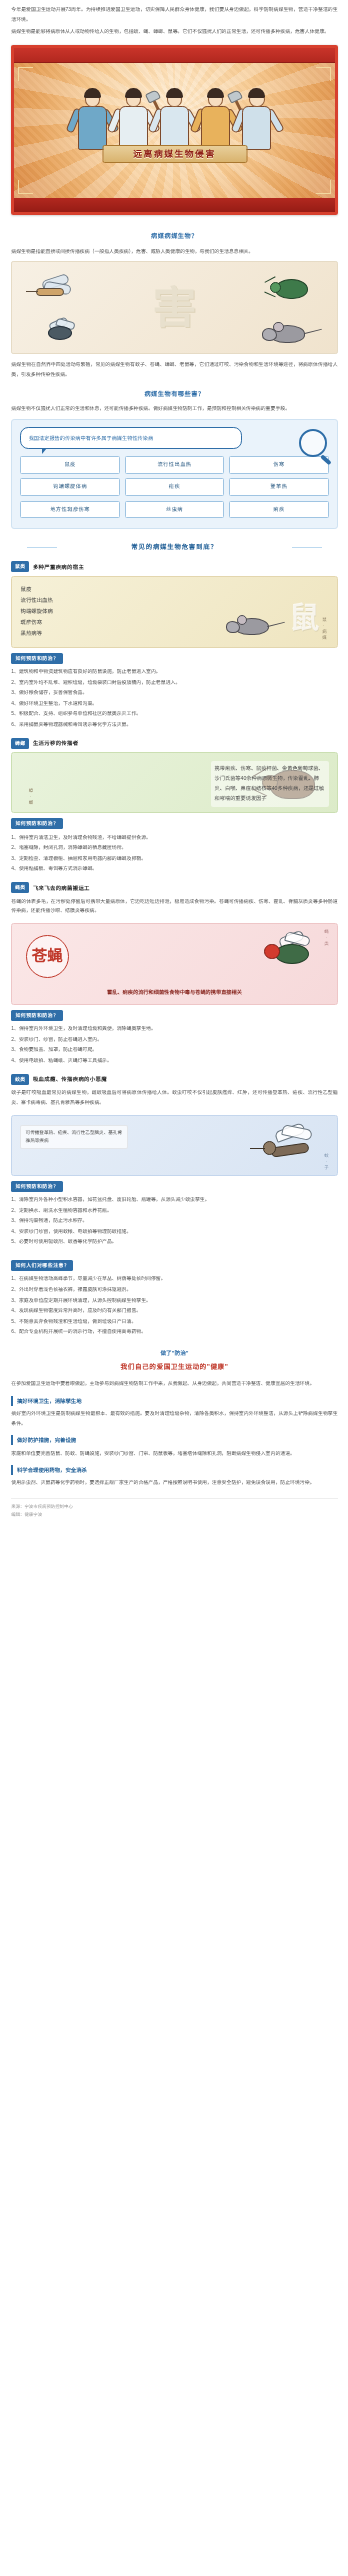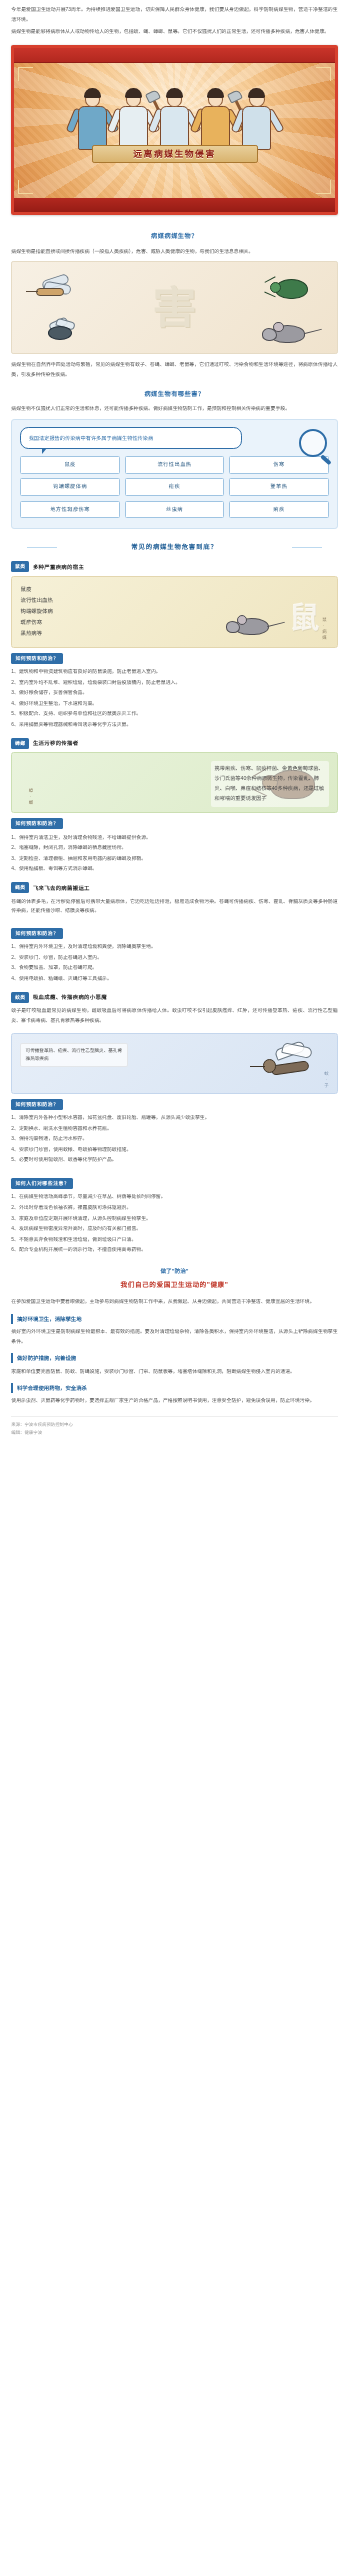--- a/index.html
+++ b/index.html
@@ -98,21 +98,21 @@
     background: #8c5a34; transform: rotate(-26deg); border-radius: 1.5px;
   }
   .fig .tool:after {
     content: ""; position: absolute; top: -5.2px; left: -3.6px;
     width: 10.3px; height: 8.2px; background: #bfc8cd; border-radius: 2.1px 5.2px 2.1px 2.1px;
     border: 0.6px solid #6d7276;
   }
 
   .hero .ribbon {
     position: absolute; left: 50%; transform: translateX(-50%);
-    bottom: 49px; width: 166px; height: 17.5px;
+    bottom: 49px; width: 145px; height: 17.5px;
     background: linear-gradient(#e8cf9b, #d9b36e);
     border: 1px solid #a9772f;
     border-radius: 2.1px;
     display: flex; align-items: center; justify-content: center;
     color: #8f2017; font-size: 8.8px; font-weight: bold; letter-spacing: 1.5px;
     text-shadow: 0 0.5px 0 #fff3d6;
   }
   .hero .main-title {
     position: absolute; left: 0; right: 0; bottom: 18.5px;
     text-align: center;
@@ -609,20 +609,31 @@
       <li>4、使用粘捕板、毒饵等方式消杀蟑螂。</li>
     </ul>
   </div>
 
   <div class="card">
     <div class="card-head">
       <span class="card-no">蝇类</span>
       <span class="card-title">飞来飞去的病菌搬运工</span>
     </div>
     <p class="body-text" style="padding:0 0 3.1px 0;">苍蝇的体表多毛，在污秽处停留后可携带大量病原体，它边吃边吐边排泄，极易造成食物污染。苍蝇可传播痢疾、伤寒、霍乱、脊髓灰质炎等多种肠道传染病，还能传播沙眼、结膜炎等疾病。</p>
+    <div class="panel flyp" style="min-height:82px;">
+      <div class="circleword">苍蝇</div>
+      <div class="critter fly2">
+        <div class="wg a"></div>
+          <div class="wg b"></div>
+          <div class="b"></div>
+          <div class="h"></div>
+      </div>
+      <div class="txt" style="position:absolute;left:8.2px;right:8.2px;bottom:6.2px;width:auto;text-align:center;font-weight:bold;color:#8a2b24;">霍乱、痢疾的流行和细菌性食物中毒与苍蝇的携带直接相关</div>
+      <div class="stamp" style="right:7.2px;top:5.2px;bottom:auto;color:#b08080;">蝇 · 类</div>
+    </div>
     <div class="tips-head">如何预防和防治？</div>
     <ul class="tips">
       <li>1、保持室内外环境卫生，及时清理垃圾和粪便，消除蝇类孳生地。</li>
       <li>2、安装纱门、纱窗，防止苍蝇进入室内。</li>
       <li>3、食物要加盖、加罩，防止苍蝇叮爬。</li>
       <li>4、使用电蚊拍、粘蝇纸、灭蝇灯等工具捕杀。</li>
     </ul>
   </div>
 
   <div class="card">

